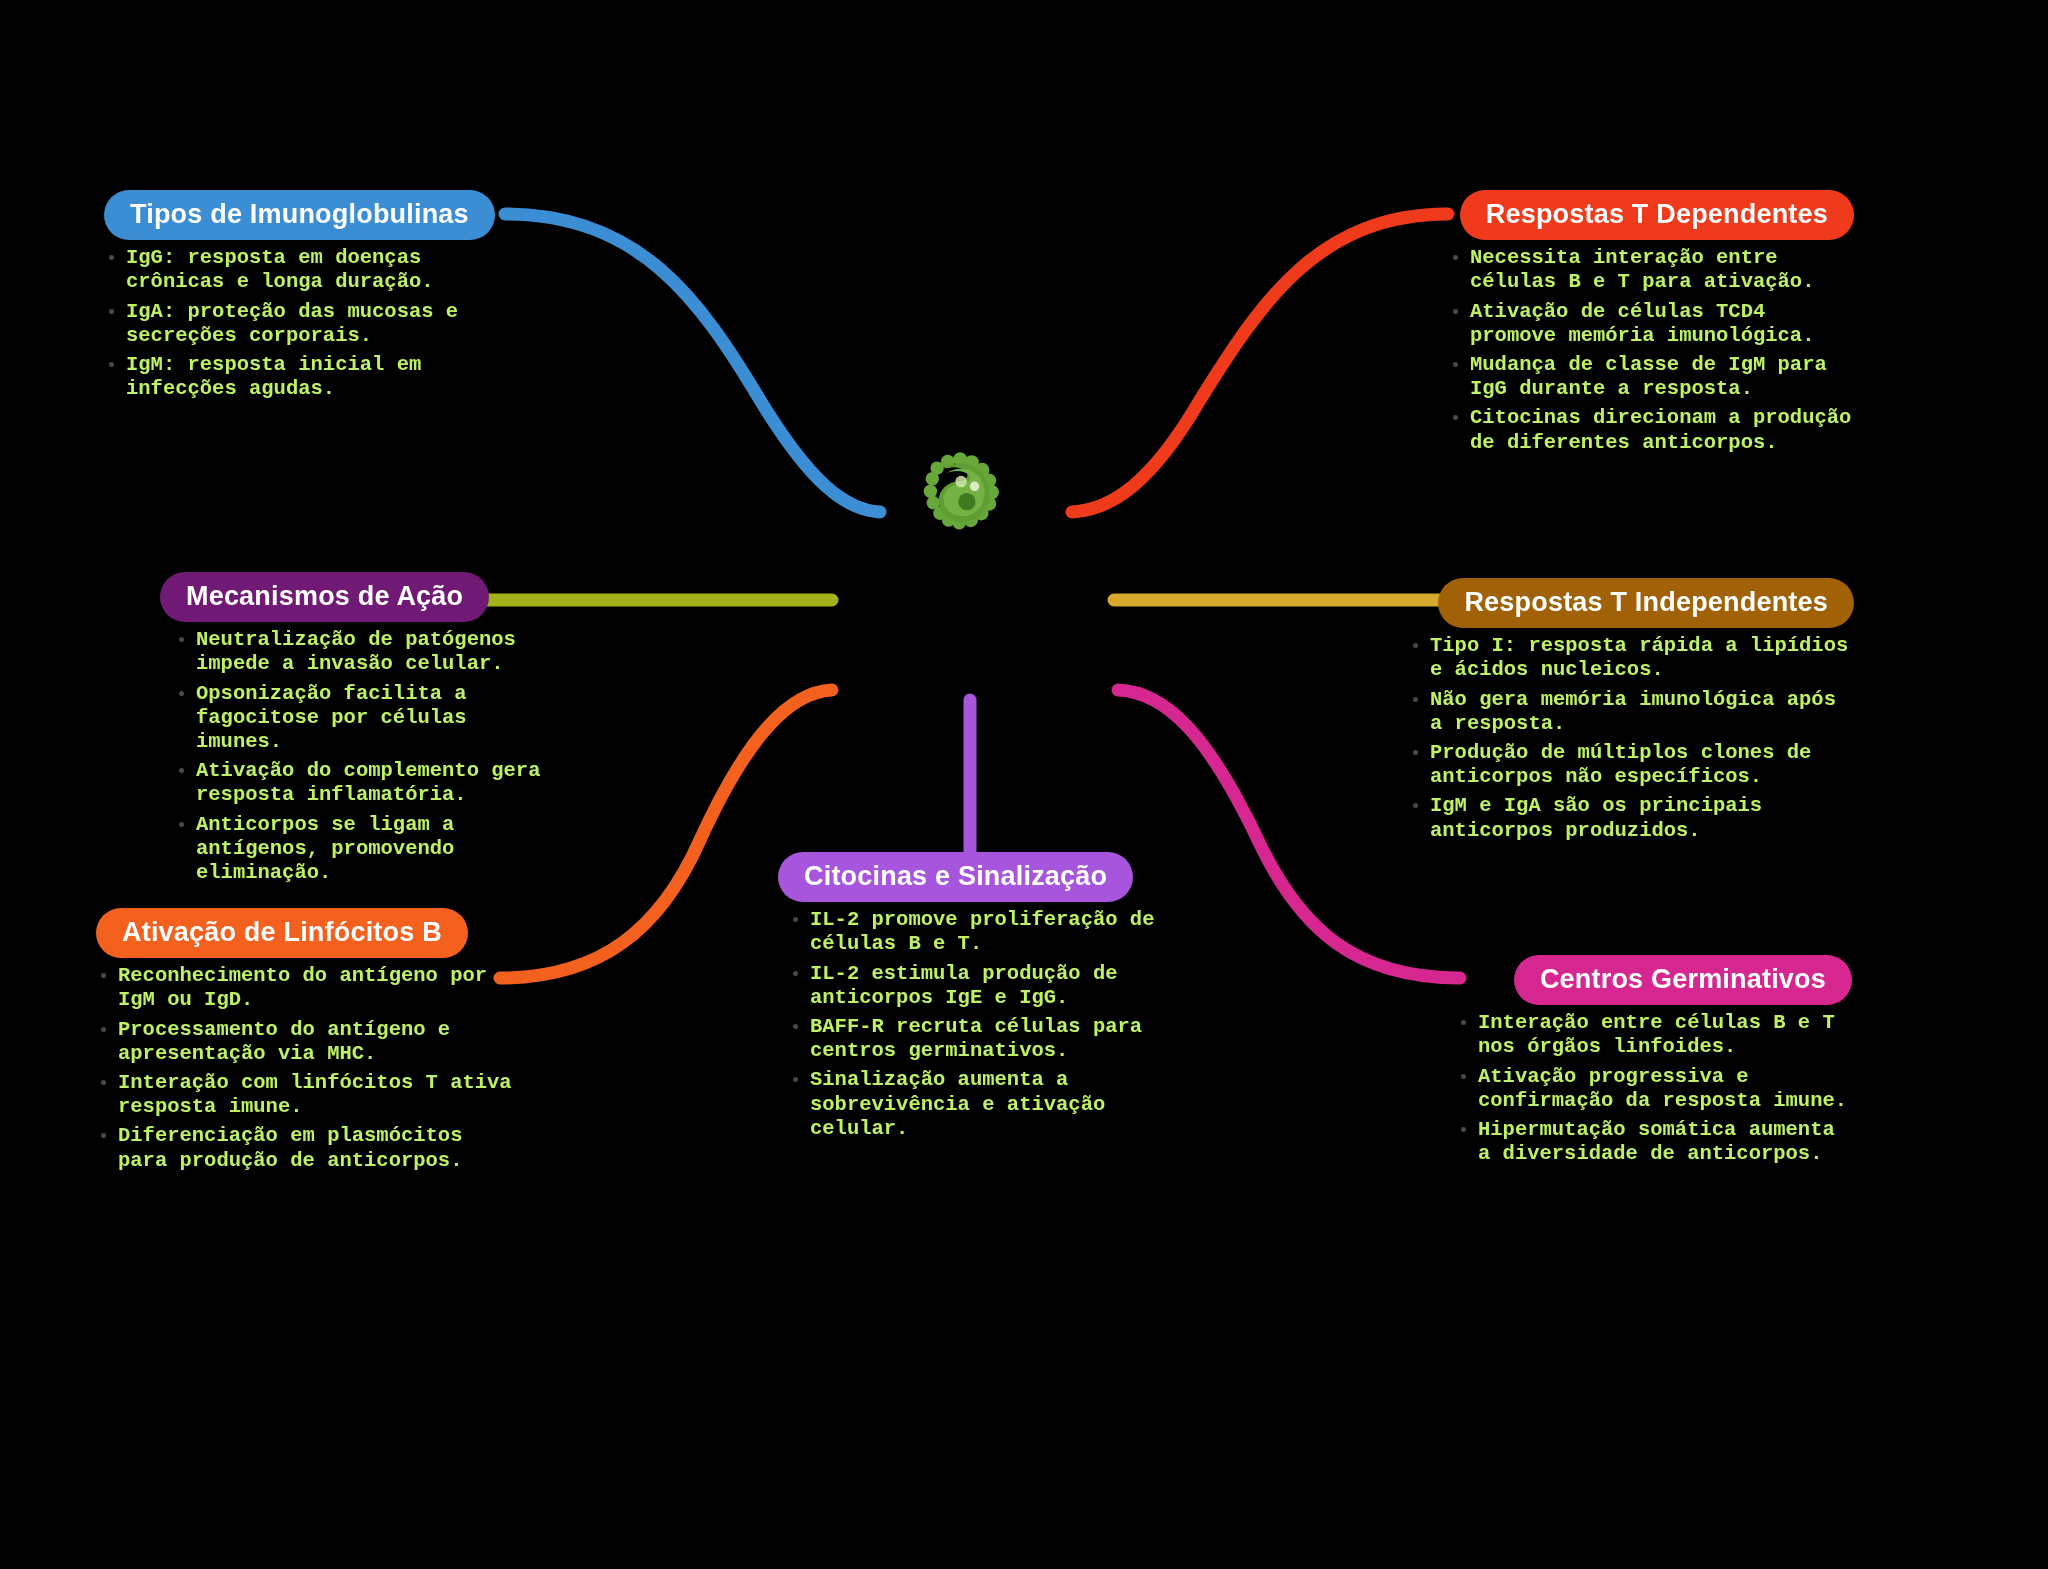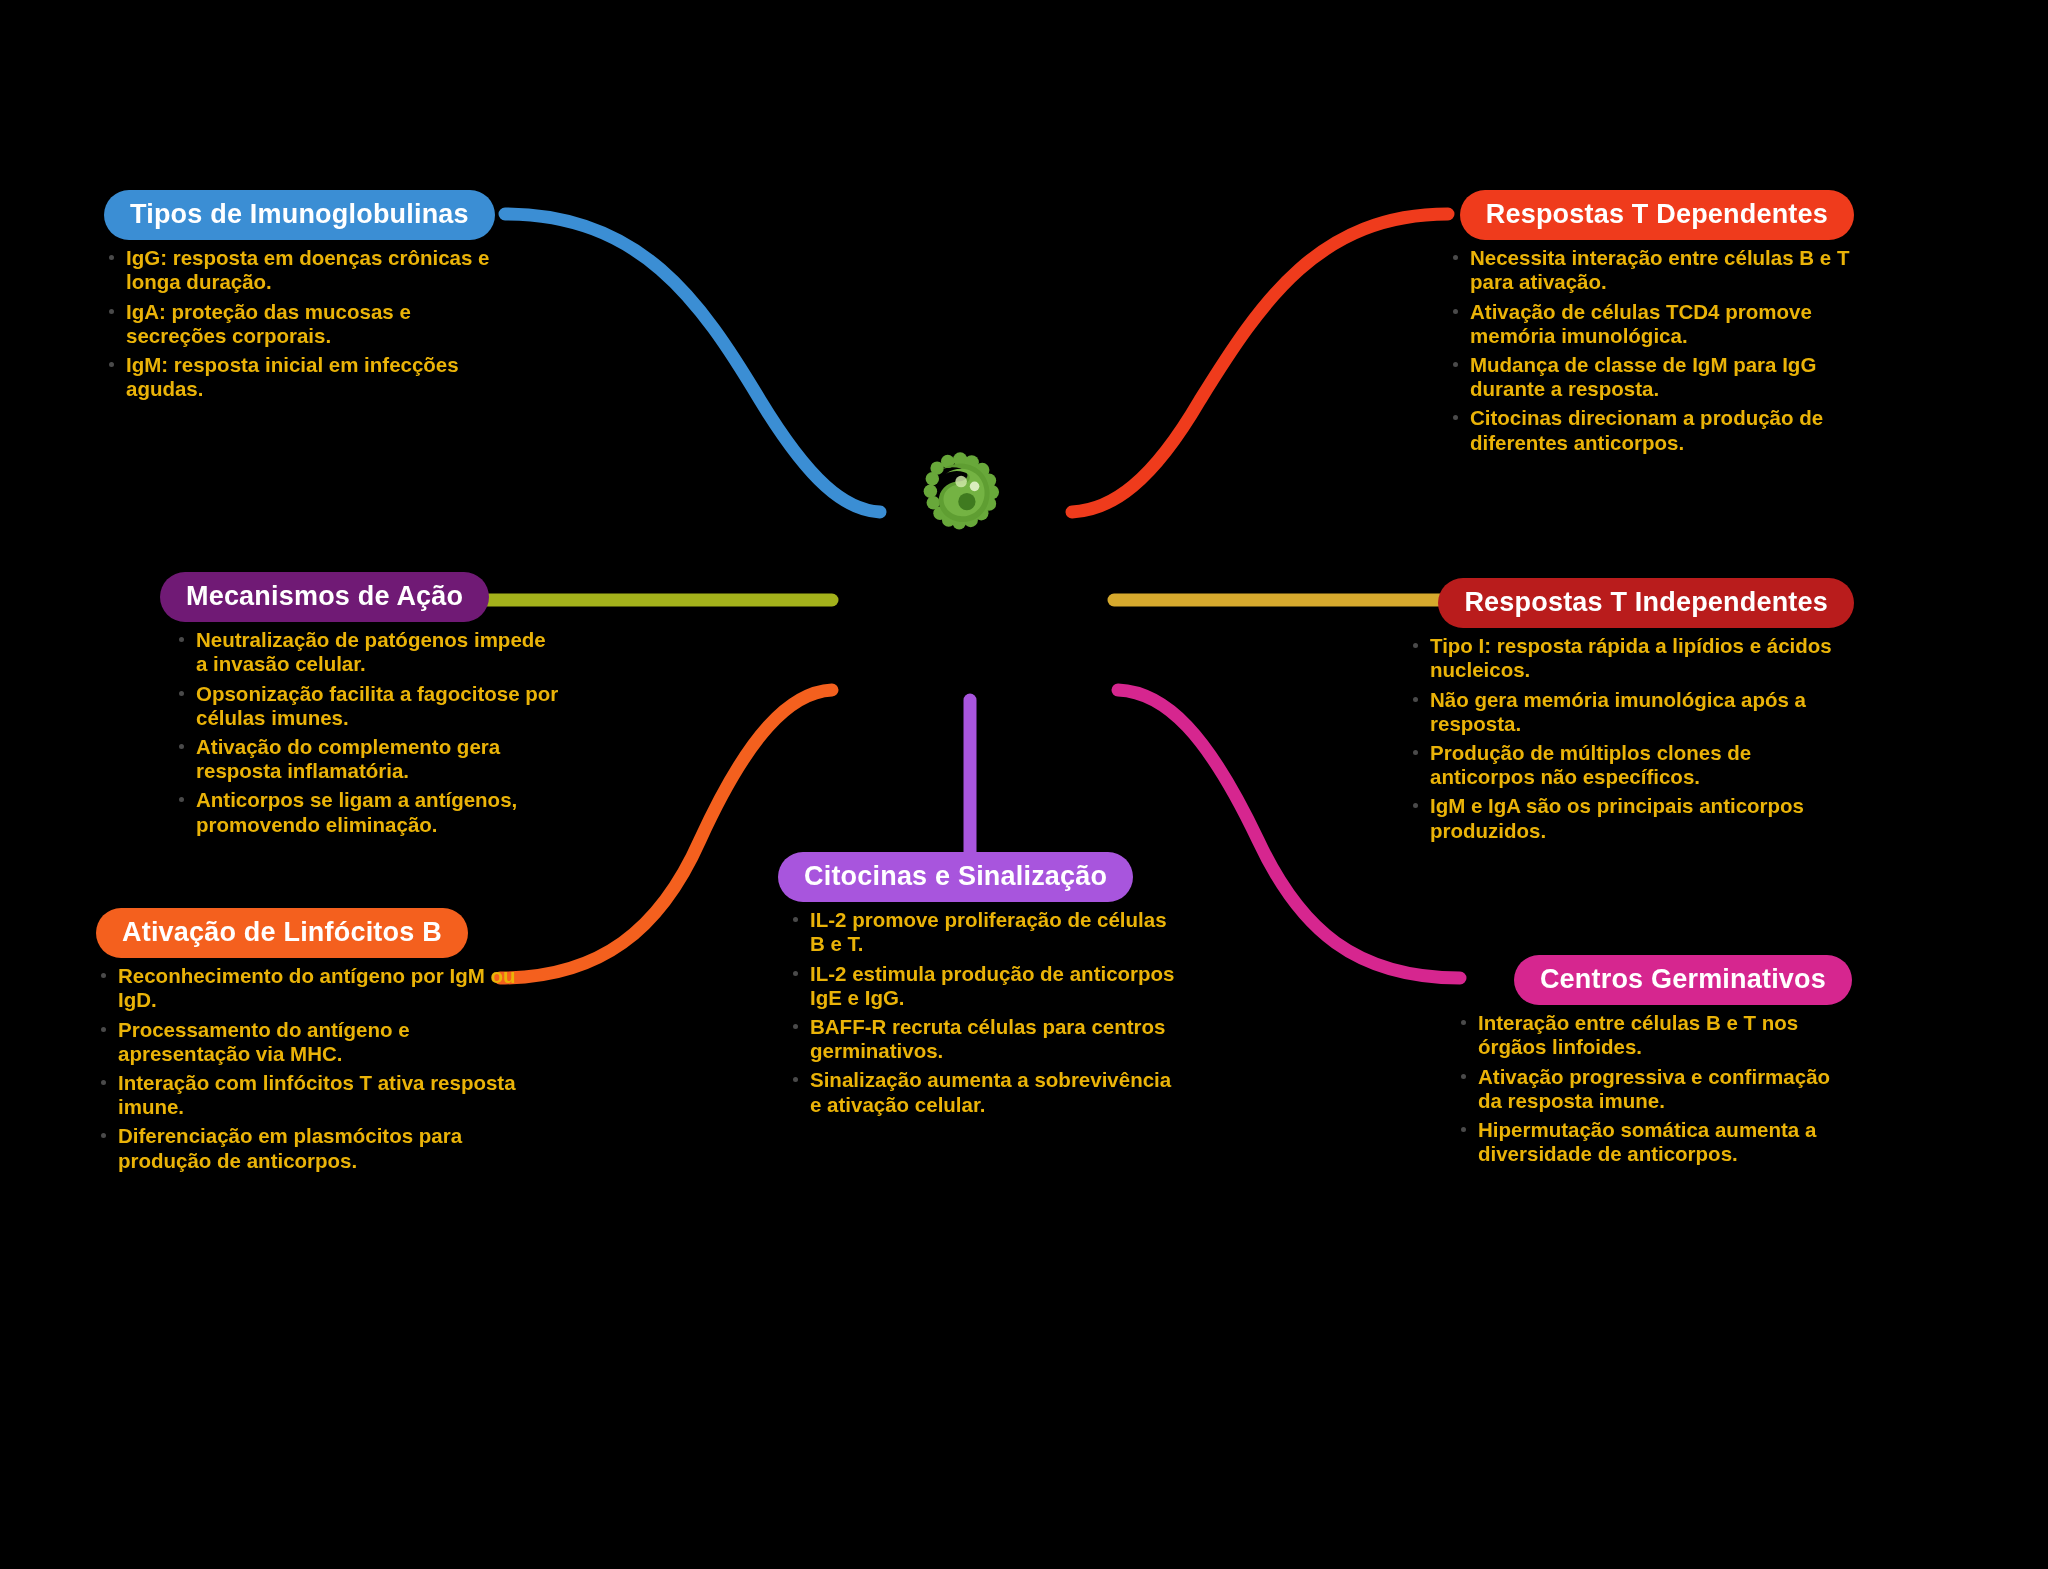--- a/index.html
+++ b/index.html
@@ -64,26 +64,27 @@
   }
 
   .bullets {
     list-style: none;
     margin: 6px 0 0 0;
     padding: 0;
   }
 
   .bullets li {
     position: relative;
-    color: #eab308;
+    color: #bef264;
     font-size: 20.5px;
     font-weight: bold;
     line-height: 1.18;
     padding-left: 22px;
     margin-bottom: 5px;
+    font-family: Liberation Mono, monospace;
   }
 
   .bullets li::before {
     content: "";
     position: absolute;
     left: 5px;
     top: 9px;
     width: 5px;
     height: 5px;
     border-radius: 50%;
@@ -186,21 +187,21 @@
     <div class="pill" style="background: #701a75;">Mecanismos de Ação</div>
     <ul class="bullets">
       <li>Neutralização de patógenos impede a invasão celular.</li>
       <li>Opsonização facilita a fagocitose por células imunes.</li>
       <li>Ativação do complemento gera resposta inflamatória.</li>
       <li>Anticorpos se ligam a antígenos, promovendo eliminação.</li>
     </ul>
   </div>
 
   <div class="branch align-right" id="branch-tindependentes">
-    <div class="pill pill-shift-right" style="background: #b91c1c;">Respostas T Independentes</div>
+    <div class="pill pill-shift-right" style="background: #a16207;">Respostas T Independentes</div>
     <ul class="bullets">
       <li>Tipo I: resposta rápida a lipídios e ácidos nucleicos.</li>
       <li>Não gera memória imunológica após a resposta.</li>
       <li>Produção de múltiplos clones de anticorpos não específicos.</li>
       <li>IgM e IgA são os principais anticorpos produzidos.</li>
     </ul>
   </div>
 
   <div class="branch" id="branch-linfocitosb">
     <div class="pill" style="background: rgb(244, 96, 30);">Ativação de Linfócitos B</div>

